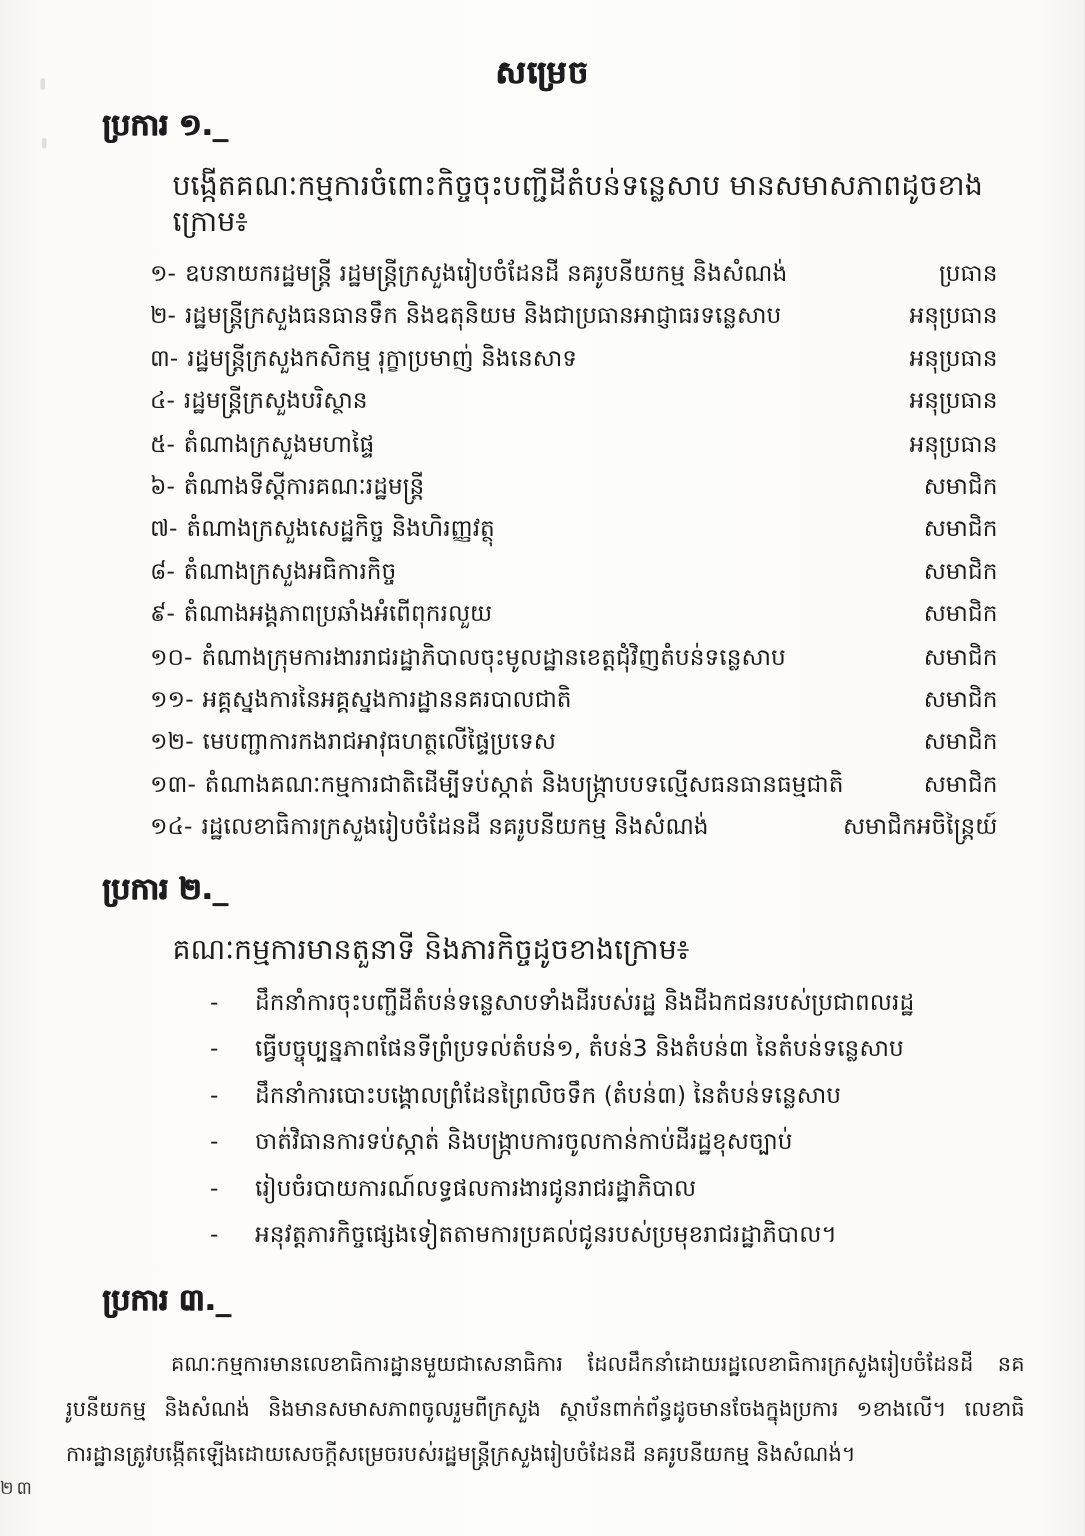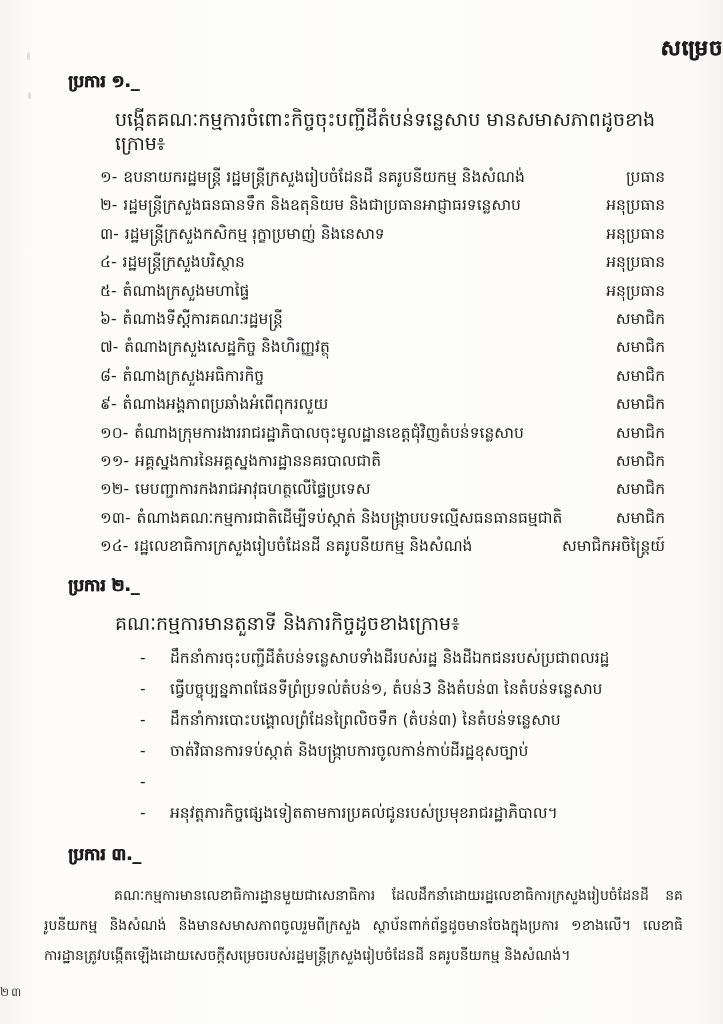--- a/index.html
+++ b/index.html
@@ -14,30 +14,30 @@
   .page{
     position:absolute;inset:0;
     background:linear-gradient(90deg,#f4f3f0 0%,#fcfbf9 4%,#fdfdfc 50%,#fbfaf8 96%,#f3f2ef 100%);
     box-sizing:border-box;
   }
   .scan-mark{
     position:absolute;background:#c9c8c4;border-radius:2px;opacity:.55;
   }
   .title{
     position:absolute;top:34px;left:0;right:0;
-    text-align:right;
+    text-align:center;
     font-size:21px;font-weight:800;
     letter-spacing:1px;
     text-shadow:.6px 0 0 #1d1d1f;
   }
   .content{
     position:absolute;left:68px;right:58px;top:70px;
   }
   .article-heading{
-    font-size:17px;font-weight:800;
+    font-size:20px;font-weight:800;
     text-shadow:.6px 0 0 #1d1d1f;
     margin:0 0 12px 0;
   }
   .intro{
     font-size:19px;line-height:24px;
     padding-left:47px;
     margin:0 0 8px 0;
   }
   .member-list{margin:0 0 14px 0;}
   .member-row{
@@ -177,20 +177,21 @@
         <div class="duty-row">
           <span class="duty-dash">-</span>
           <span class="duty-text">ដឹកនាំការបោះបង្គោលព្រំដែនព្រៃលិចទឹក (តំបន់៣) នៃតំបន់ទន្លេសាប</span>
         </div>
         <div class="duty-row">
           <span class="duty-dash">-</span>
           <span class="duty-text">ចាត់វិធានការទប់ស្កាត់ និងបង្ក្រាបការចូលកាន់កាប់ដីរដ្ឋខុសច្បាប់</span>
         </div>
         <div class="duty-row">
           <span class="duty-dash">-</span>
+          <span class="duty-text">រៀបចំរបាយការណ៍លទ្ធផលការងារជូនរាជរដ្ឋាភិបាល</span>
         </div>
         <div class="duty-row">
           <span class="duty-dash">-</span>
           <span class="duty-text">អនុវត្តភារកិច្ចផ្សេងទៀតតាមការប្រគល់ជូនរបស់ប្រមុខរាជរដ្ឋាភិបាល។</span>
         </div>
       </div>
     </div>
 
     <div class="article">
       <div class="article-heading">ប្រការ ៣._</div>

